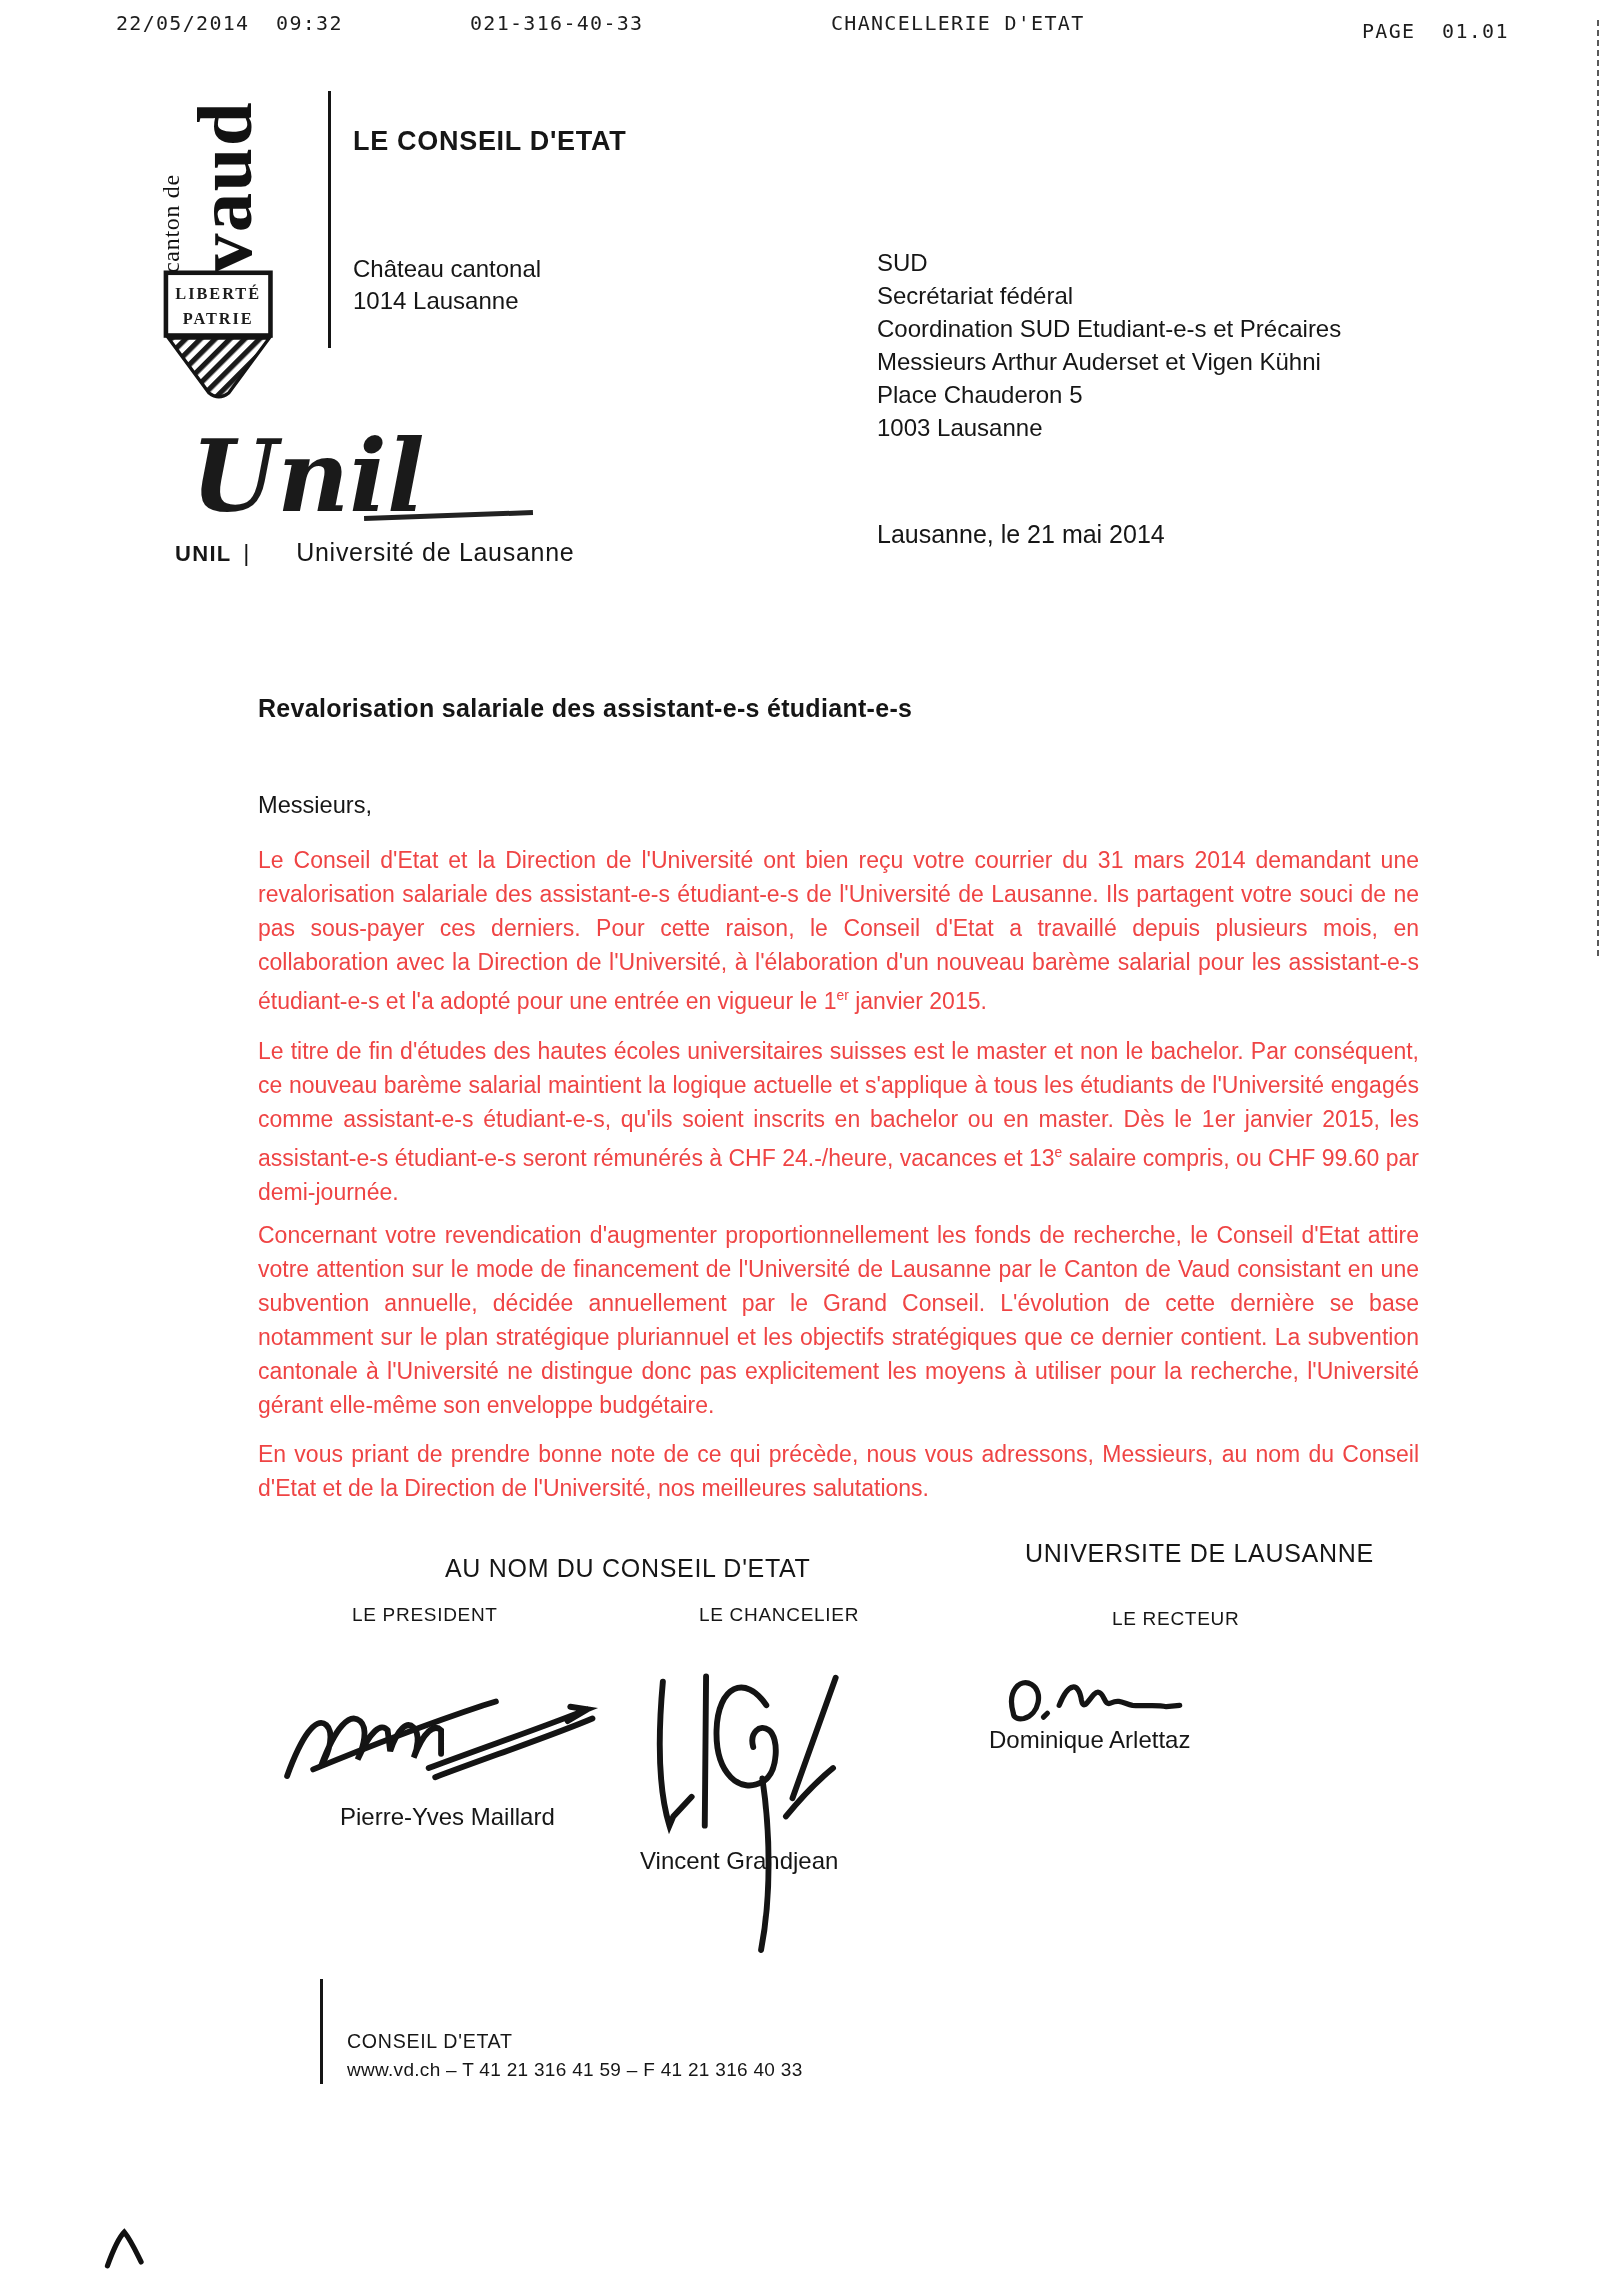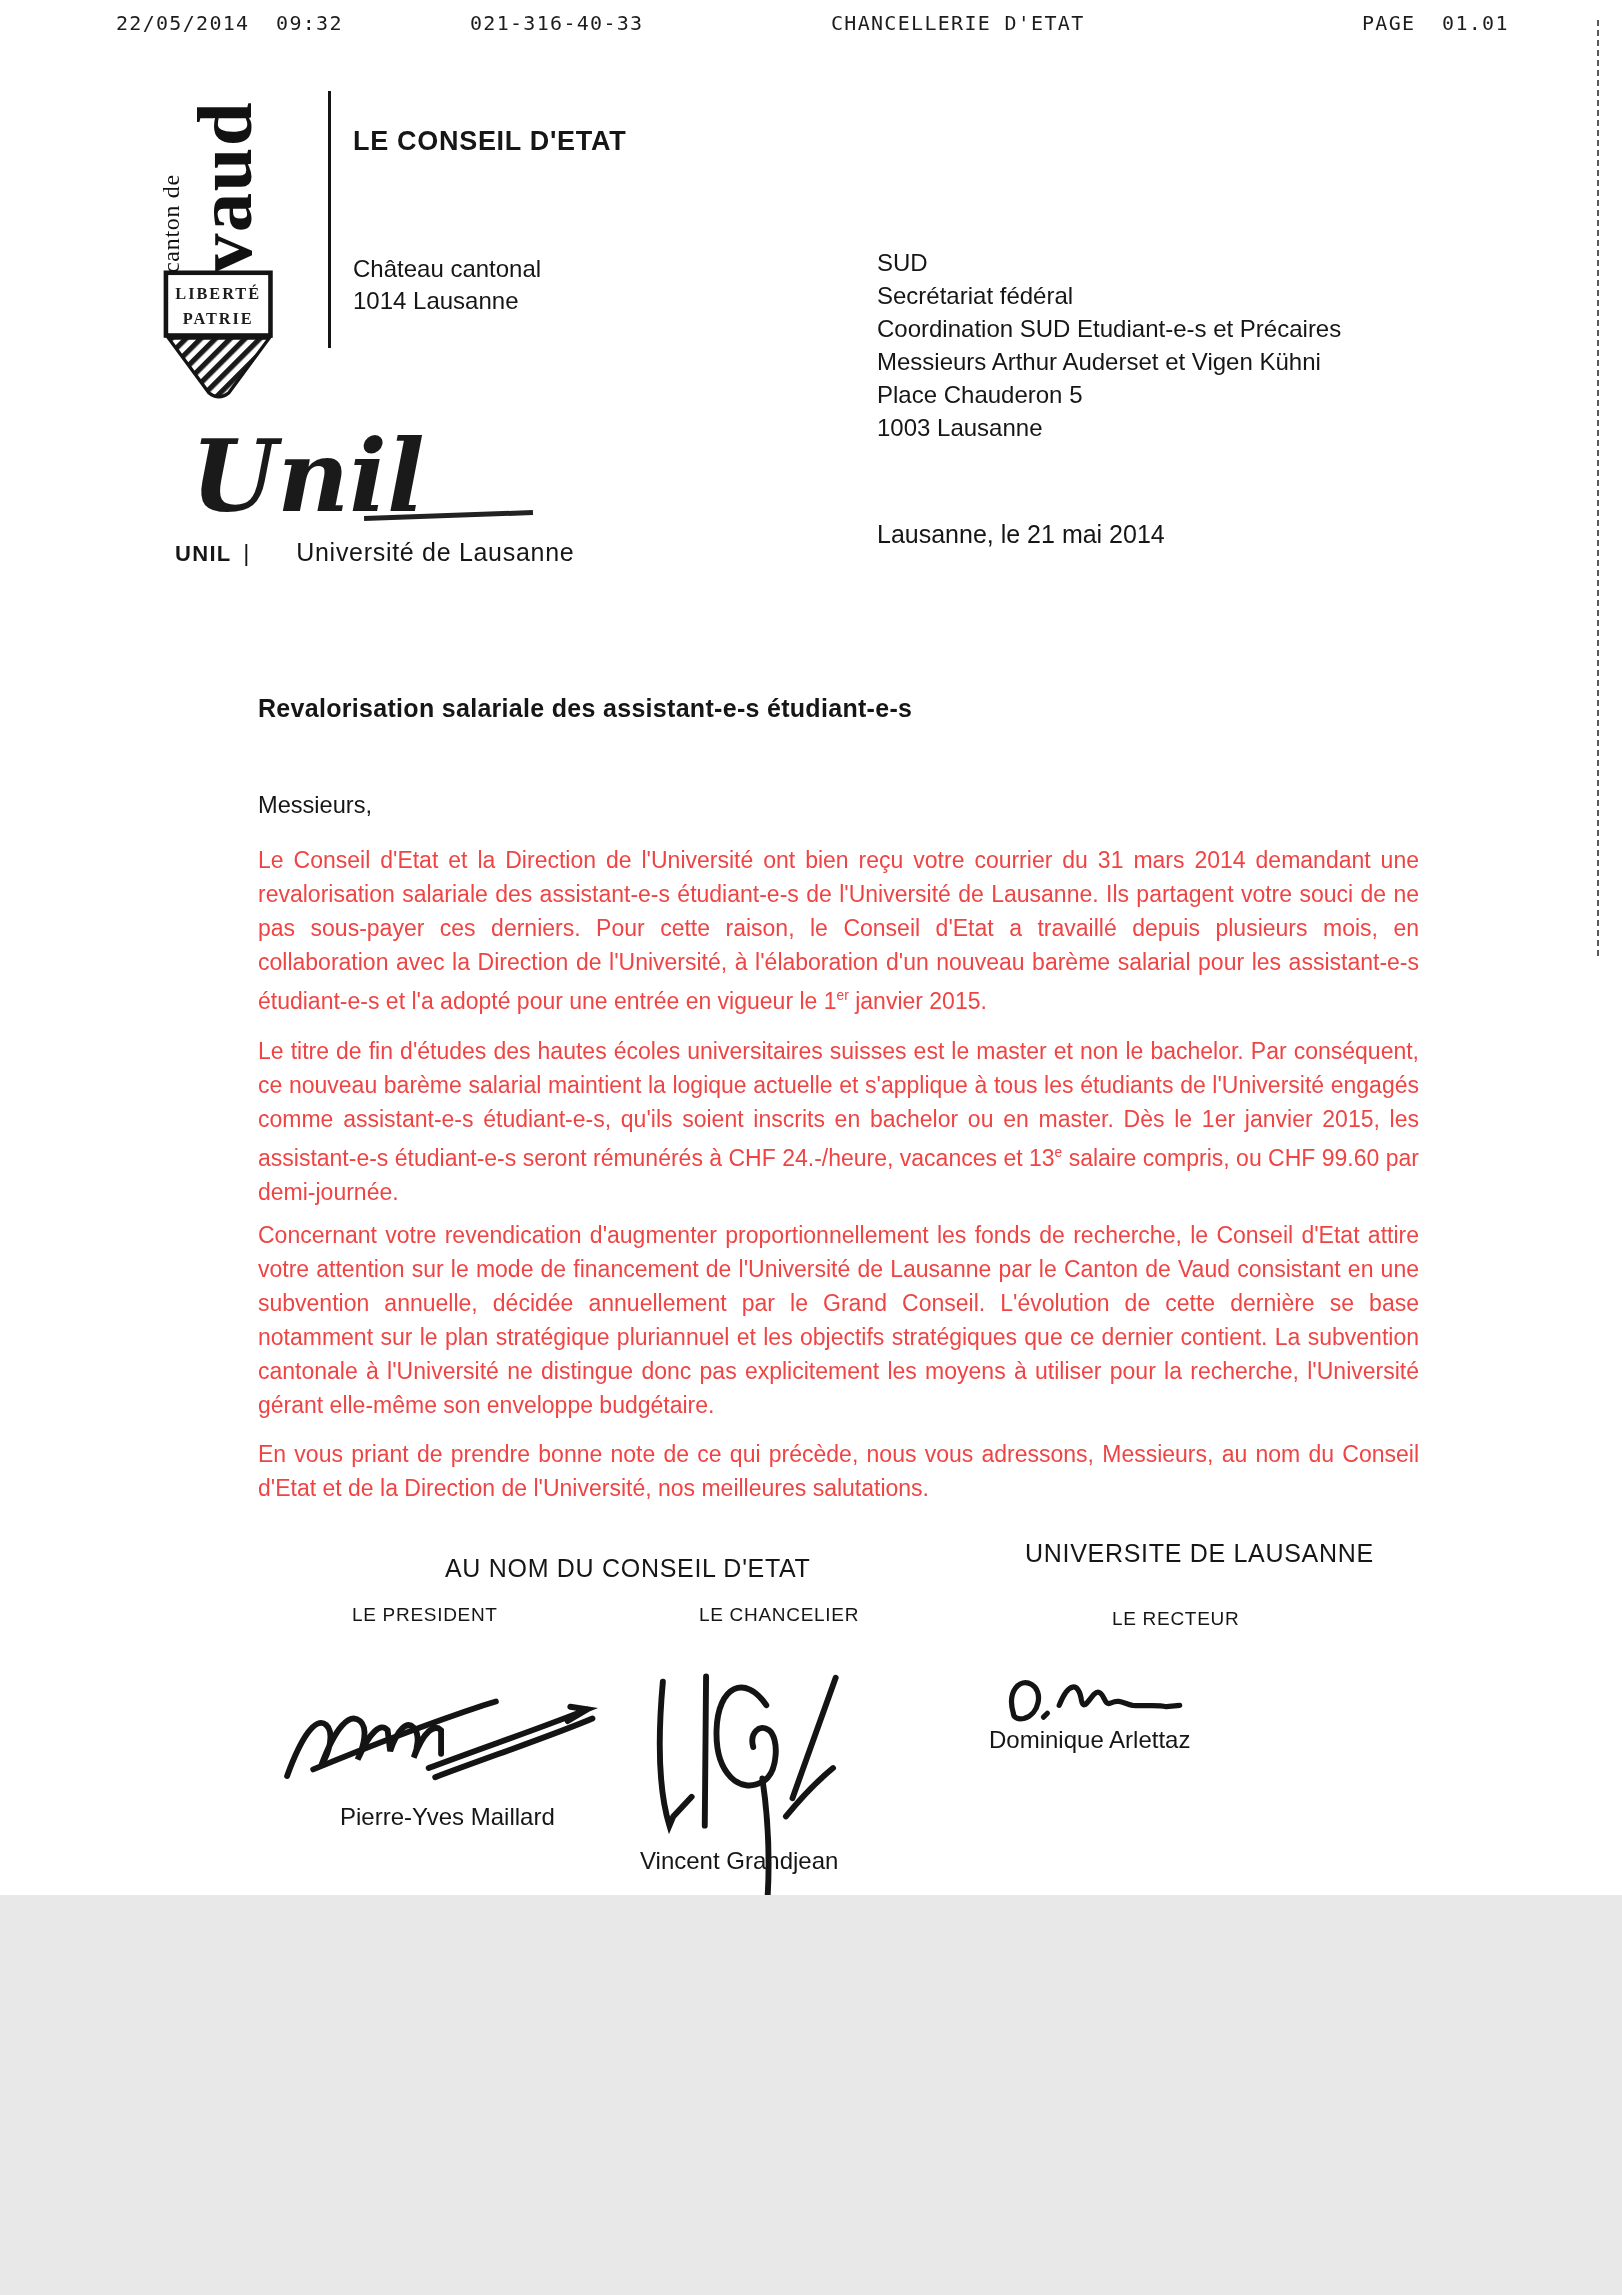--- a/index.html
+++ b/index.html
@@ -1,19 +1,19 @@
 <!DOCTYPE html>
 <html style="font-size:10.5px"><head>
 <meta charset="utf-8">
 <style>
   html,body{margin:0;padding:0;background:#e8e8e8;}
   .page{
     position:relative;
     width:1623px;
-    height:1895px;
+    height:2295px;
     background:#ffffff;
     font-family:"Liberation Sans", sans-serif;
     color:#161616;
     overflow:hidden;
   }
   .abs{position:absolute;}
   
   .fax{font-family:"DejaVu Sans Mono", monospace; font-size:20px; letter-spacing:1.3px; white-space:pre; color:#1d1d1d;}
   
   .divider{width:2.6px;background:#151515;}
@@ -55,21 +55,21 @@
   .shield-motto{font-family:"Liberation Serif", serif;font-weight:bold;letter-spacing:3px;}
 </style>
 </head>
 <body>
 
 <div class="page">
 
   <div class="abs fax" style="left:116px;top:10.5px;">22/05/2014  09:32</div>
   <div class="abs fax" style="left:470px;top:10.5px;">021-316-40-33</div>
   <div class="abs fax" style="left:831px;top:10.5px;">CHANCELLERIE D'ETAT</div>
-  <div class="abs fax" style="left:1362px;top:11px;">PAGE  01.01</div>
+  <div class="abs fax" style="left:1362px;top:19px;">PAGE  01.01</div>
 
   <div class="abs scan-artifact" style="left:1597px;top:19.6px;height:936px;"></div>
 
   <div class="abs canton-rotor">
     <span class="canton-small">canton de</span>
     <span class="canton-big">vaud</span>
   </div>
 
   <svg class="abs" style="left:162px;top:270px;" width="115" height="131" viewBox="0 0 176 200">
     <defs>

